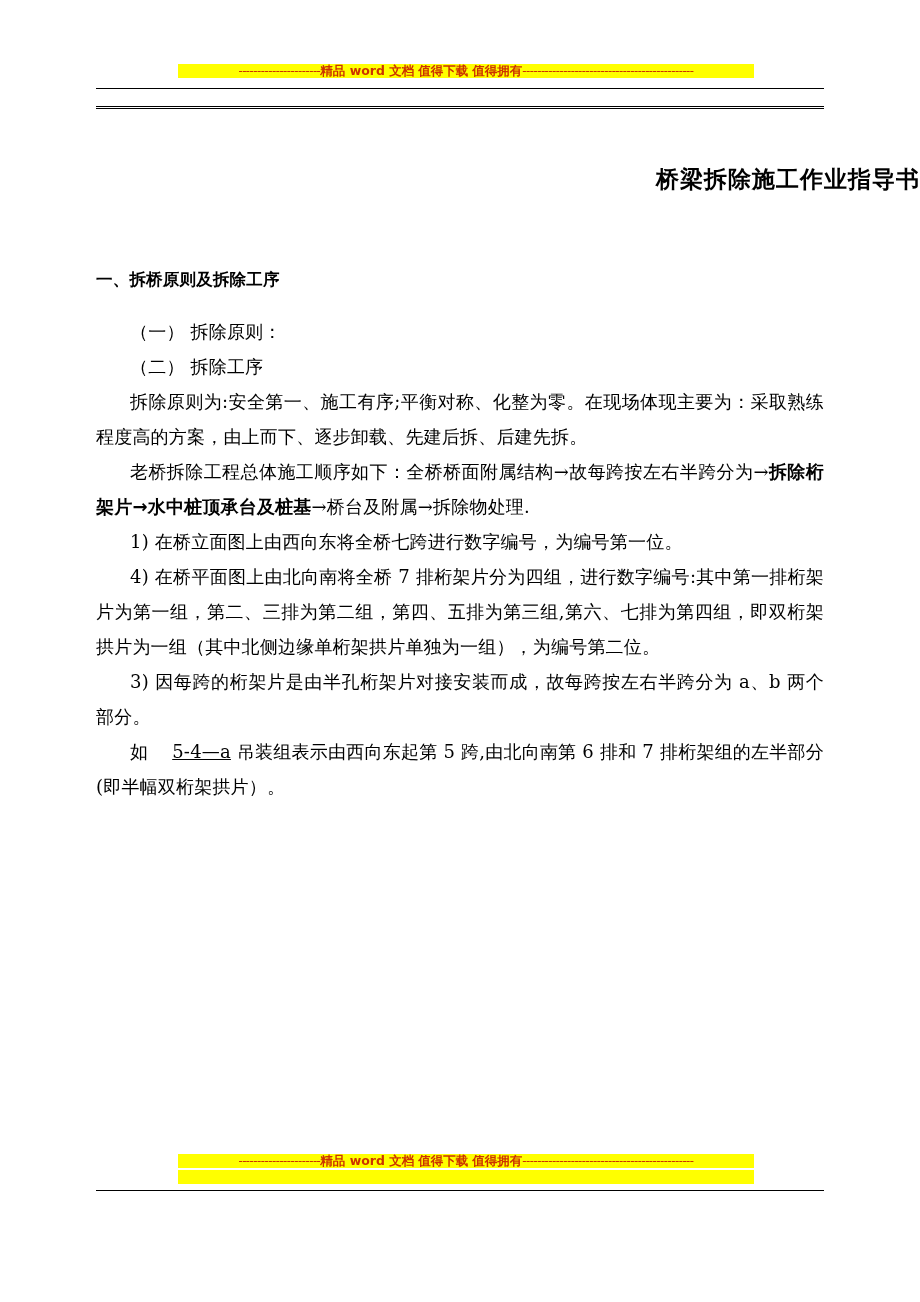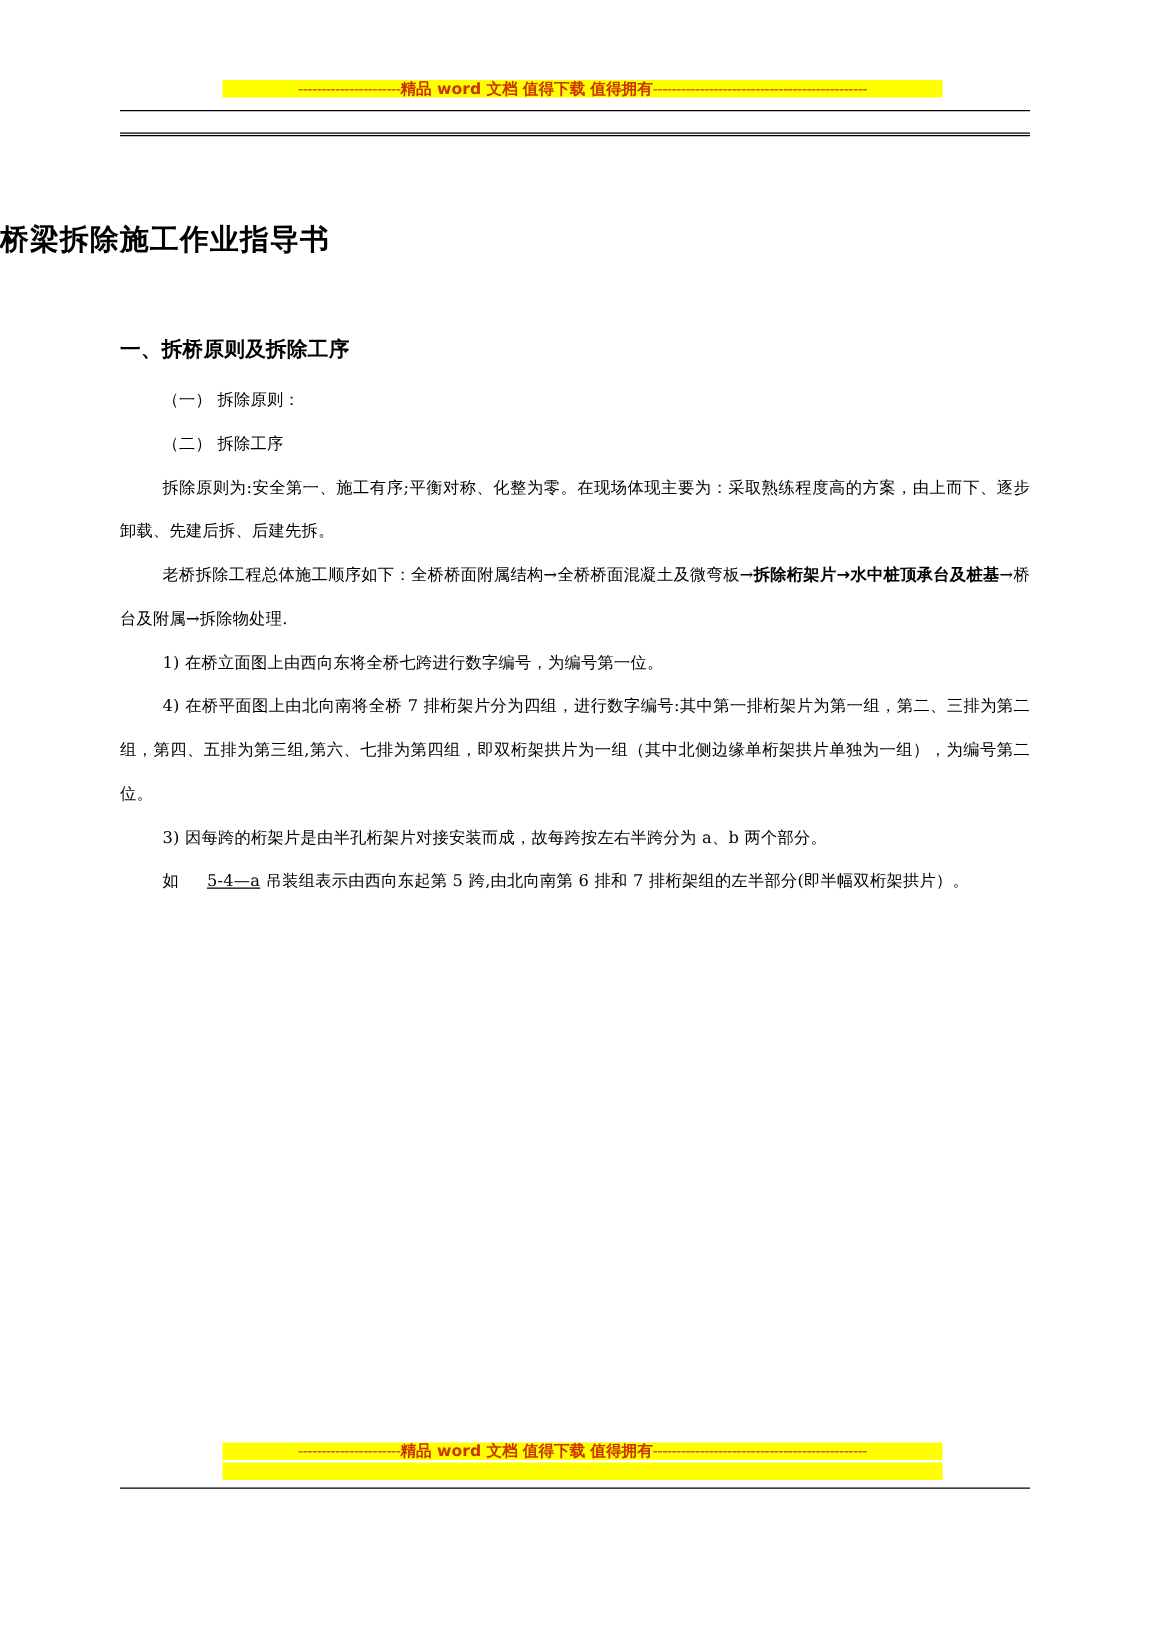--- a/index.html
+++ b/index.html
@@ -57,50 +57,50 @@
     width: 728px;
     border-top: 1px solid #000000;
   }
   #rule-top-1 { top: 88px; }
   #rule-top-2 { top: 106px; border-top: 3px double #000000; height: 3px; }
   #rule-bottom { top: 1190px; }
 
   
   .doc-title {
     position: absolute;
-    top: 176px;
+    top: 164px;
     left: 0;
     width: 920px;
-    text-align: left;
+    text-align: right;
     font-family: "DejaVu Sans", "Liberation Sans", sans-serif;
     font-weight: bold;
     font-size: 23px;
     letter-spacing: 1px;
   }
 
   .content {
     position: absolute;
     top: 262px;
     left: 96px;
     width: 728px;
   }
 
   .p {
     font-family: "DejaVu Serif", "Liberation Serif", serif;
-    font-size: 13px;
+    font-size: 18px;
     line-height: 35px;
     margin: 0;
     text-align: justify;
     letter-spacing: 0.2px;
   }
   .p.sec {
     font-family: "DejaVu Sans", "Liberation Sans", sans-serif;
     font-weight: bold;
     font-size: 16.5px;
-    margin-bottom: 6px;
+    margin-bottom: 17px;
   }
   .indent1 { text-indent: 34px; }
   .indent2 { text-indent: 34px; }
   .gap-s { margin-top: 6px; }
   b.bold { font-family: "DejaVu Sans", "Liberation Sans", sans-serif; font-weight: bold; }
   .u { text-decoration: underline; margin-left: 18px; }
 </style>
 </head>
 <body>
 
@@ -119,21 +119,21 @@
 
     <p class="p sec">一、拆桥原则及拆除工序</p>
 
     <p class="p indent1 gap-s">（一）   拆除原则：</p>
 
     <p class="p indent1">（二）   拆除工序</p>
 
     <p class="p indent1">拆除原则为:安全第一、施工有序;平衡对称、化整为零。在现场体现主要为：采取熟练程度高的方案，由上而下、逐步卸载、先建后拆、后建先拆。</p>
 
 
-    <p class="p indent2"><span>老桥拆除工程总体施工顺序如下：全桥桥面附属结构→全桥桥面混凝土及微弯板→</span><b class="bold">拆除桁架片→水中桩顶承台及桩基</b><span>→桥台及附属→拆除物处理.</span></p>
+    <p class="p indent2"><span>老桥拆除工程总体施工顺序如下：全桥桥面附属结构→故每跨按左右半跨分为→</span><b class="bold">拆除桁架片→水中桩顶承台及桩基</b><span>→桥台及附属→拆除物处理.</span></p>
 
 
 
     <p class="p indent2">1)    在桥立面图上由西向东将全桥七跨进行数字编号，为编号第一位。</p>
 
     <p class="p indent2">4)    在桥平面图上由北向南将全桥 7 排桁架片分为四组，进行数字编号:其中第一排桁架片为第一组，第二、三排为第二组，第四、五排为第三组,第六、七排为第四组，即双桁架拱片为一组（其中北侧边缘单桁架拱片单独为一组），为编号第二位。</p>
 
     <p class="p indent2">3)    因每跨的桁架片是由半孔桁架片对接安装而成，故每跨按左右半跨分为 a、b 两个部分。</p>
 
     <p class="p indent2"><span>如 </span><span class="u">5-4—a</span><span> 吊装组表示由西向东起第 5 跨,由北向南第 6 排和 7 排桁架组的左半部分(即半幅双桁架拱片）。</span></p>

